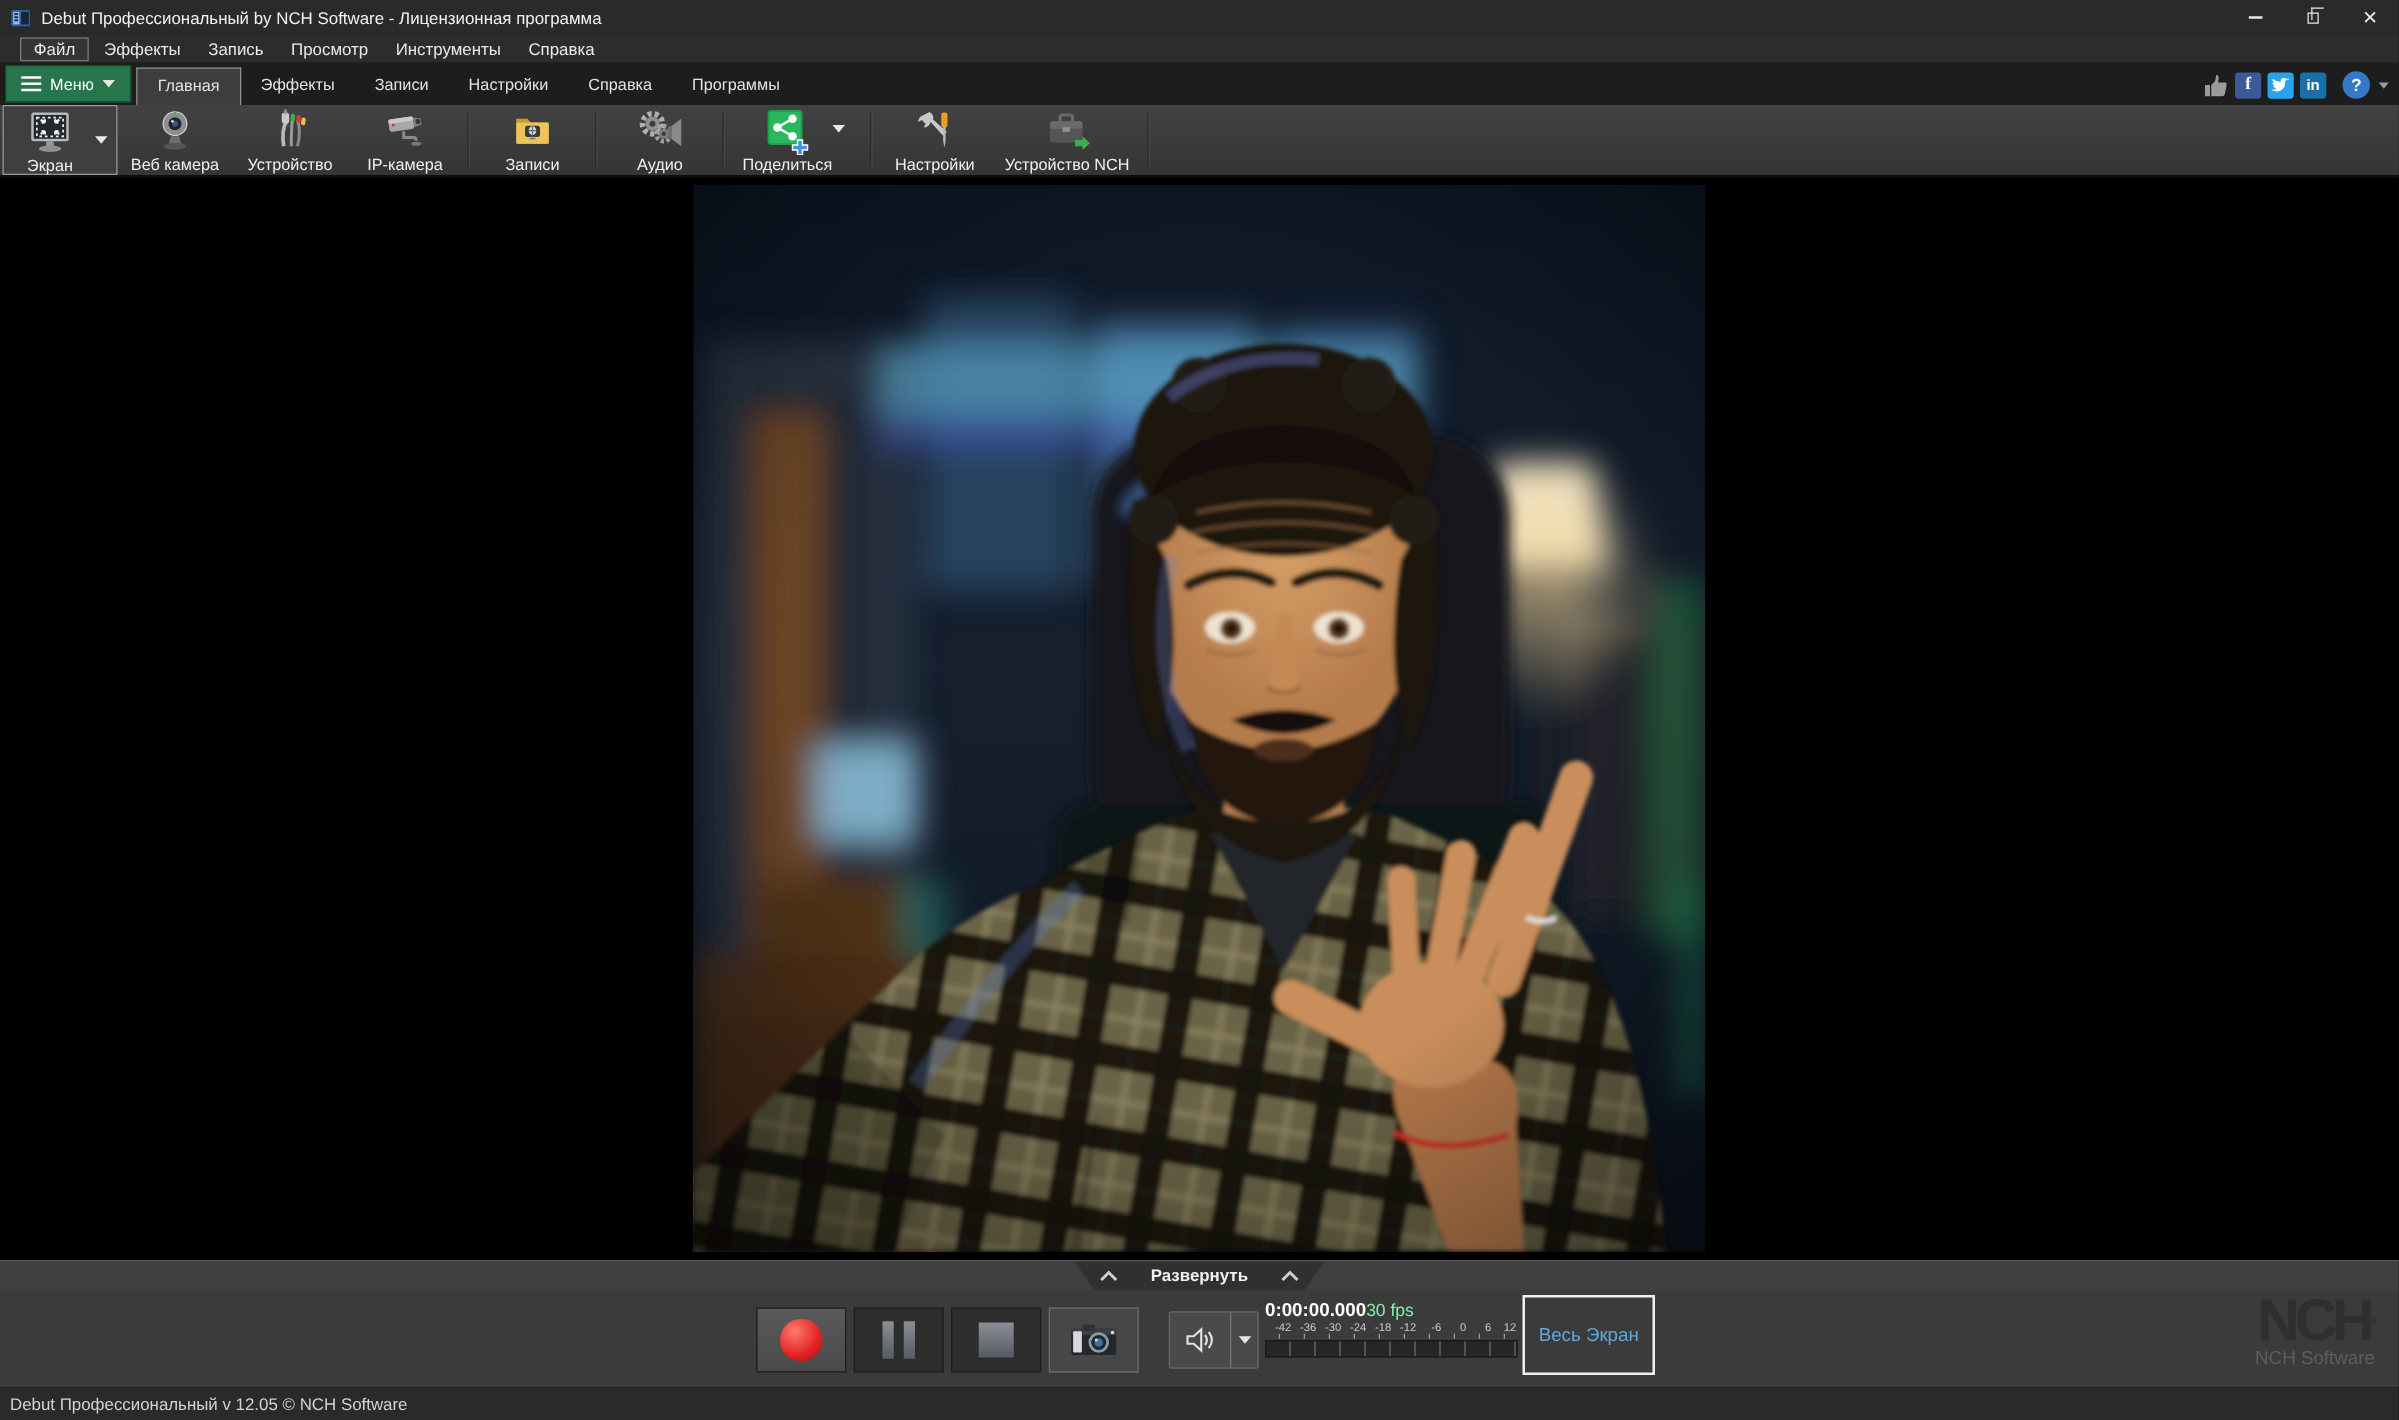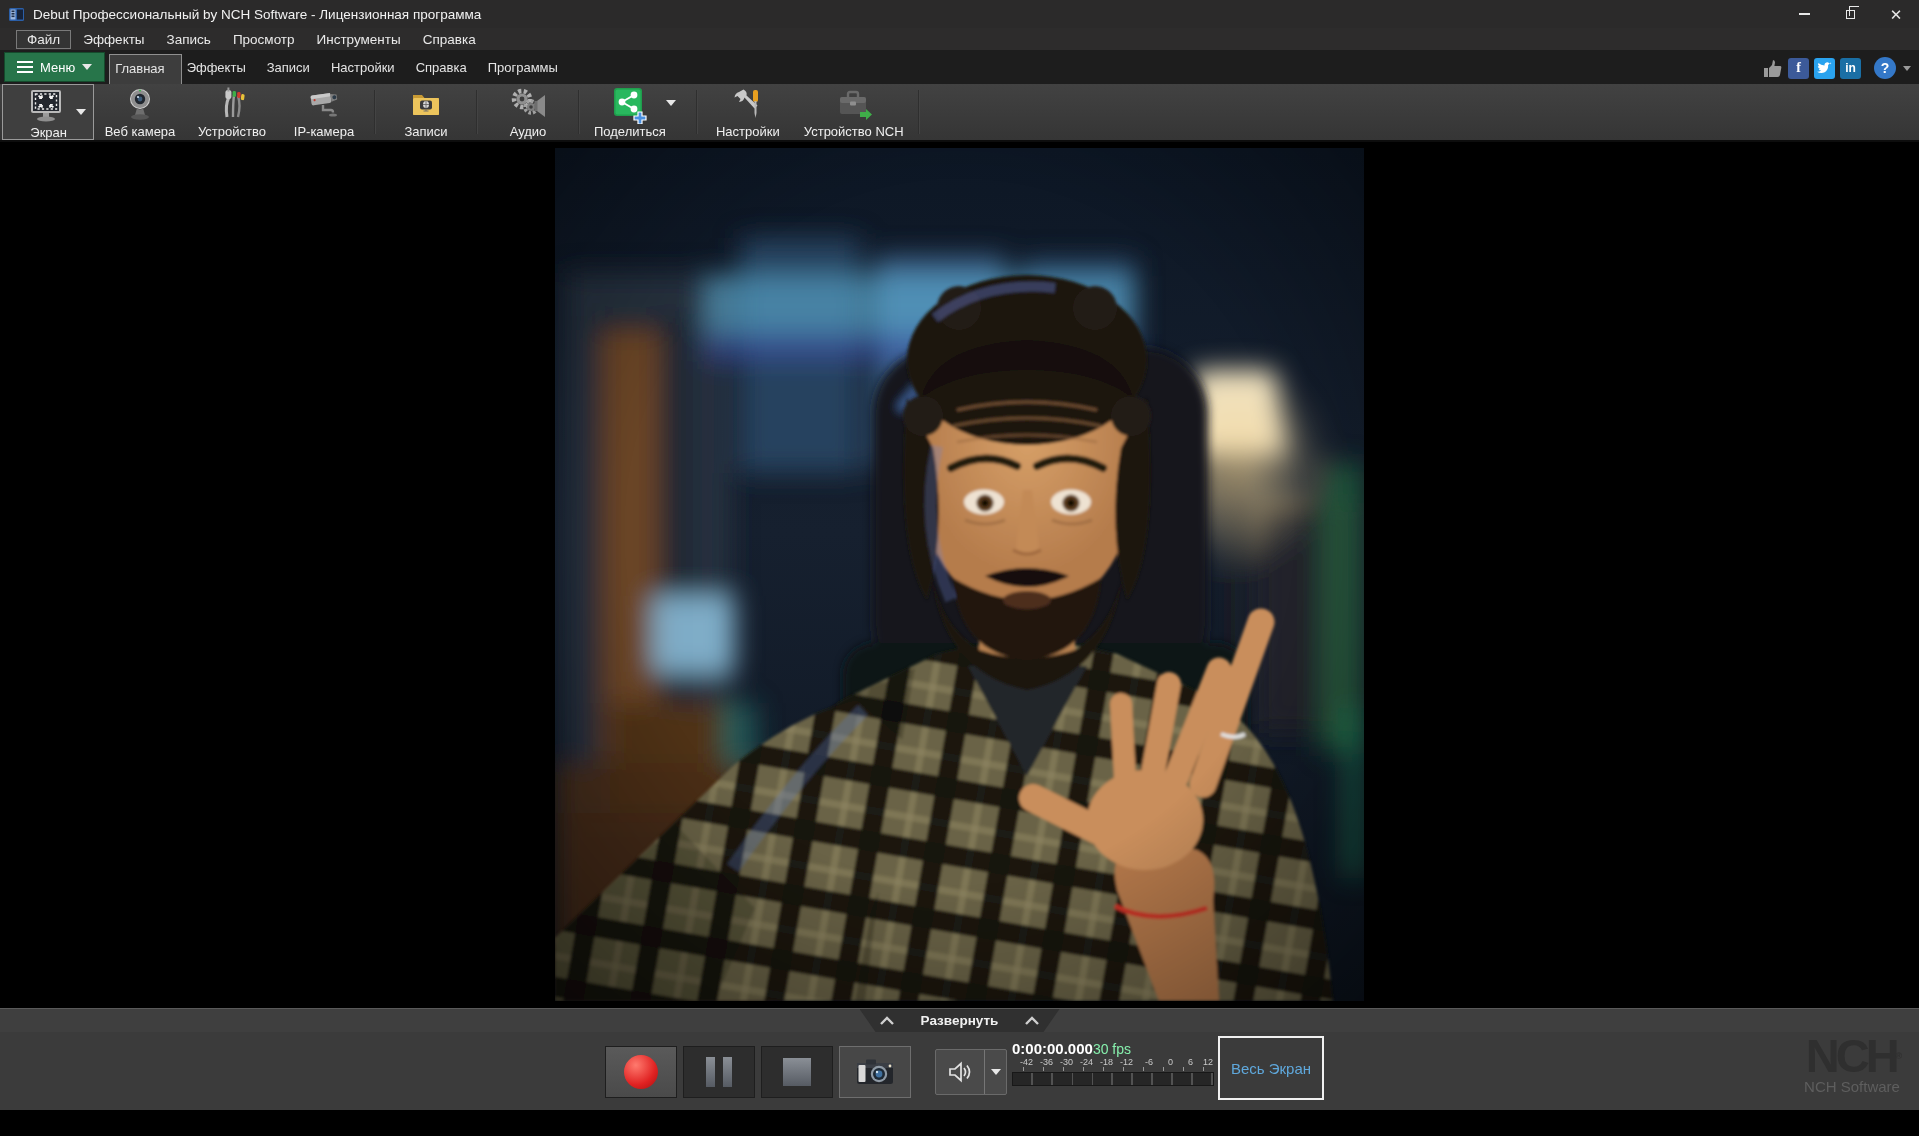--- a/index.html
+++ b/index.html
@@ -27,37 +27,37 @@
 
   
   .tabrow { position:absolute; top:50px; left:0; right:0; height:34px; background:#1d1d1d;
             display:flex; align-items:flex-end; }
   .menu-green { height:30px; margin:2px 4px 0 4px; background:#27754a; border:1px solid #154a2c;
                 display:flex; align-items:center; gap:7px; padding:0 12px; align-self:flex-start; }
   .hamburger { width:16px; display:flex; flex-direction:column; gap:3px; }
   .hamburger span { height:2px; background:#fff; display:block; }
   .menu-green .lbl { color:#fff; font-size:13px; }
   .caret-down { width:0; height:0; border-left:5px solid transparent; border-right:5px solid transparent; border-top:6px solid #e8e8e8; }
-  .tab { color:#e4e4e4; font-size:13px; padding:6px 16px 8px 5px; height:30px; }
+  .tab { color:#e4e4e4; font-size:13px; padding:6px 16px 8px 16px; height:30px; }
   .tab.active { background:#3d3d3d; border:1px solid #8f8f8f; border-bottom:none; }
   .social { margin-left:auto; display:flex; align-items:center; gap:5px; padding-right:8px; padding-bottom:5px; }
   .soc { width:21px; height:21px; border-radius:3px; display:flex; align-items:center; justify-content:center;
          font-weight:bold; color:#fff; font-size:14px; }
   .soc.help { border-radius:50%; width:22px; height:22px; }
   .soc-caret { width:0; height:0; border-left:4px solid transparent; border-right:4px solid transparent; border-top:5px solid #9a9a9a; margin-left:2px; }
 
   
   .toolbar { position:absolute; top:84px; left:0; right:0; height:58px;
              background:linear-gradient(#424242,#353535); border-bottom:2px solid #0d0d0d;
              display:flex; align-items:stretch; padding-left:2px; }
   .tb-btn { display:flex; flex-direction:column; align-items:center; justify-content:flex-start;
             padding:3px 10px 2px 10px; min-width:92px; position:relative; }
   .tb-btn .ico { height:36px; display:flex; align-items:center; justify-content:center; }
   .tb-btn .lbl { color:#f0f0f0; font-size:13px; margin-top:1px; white-space:nowrap; }
-  .tb-btn.selected { border:1px solid #9a9a9a; background:#3f3f3f; padding-right:26px;align-items:flex-end; }
+  .tb-btn.selected { border:1px solid #9a9a9a; background:#3f3f3f; padding-right:26px; }
   .tb-btn .side-caret { position:absolute; right:7px; top:24px; }
   .tb-sep { width:2px; margin:6px 4px; background:linear-gradient(90deg,#242424,#4e4e4e); }
   .share-caret { position:absolute; right:16px; top:16px; }
 
   
   .preview { position:absolute; top:142px; left:0; right:0; height:866px; background:#000; }
   .video { position:absolute; left:555px; top:6px; width:809px; height:853px; background:#0c1420; }
 
   
   .expand-strip { position:absolute; top:1008px; left:0; right:0; height:24px; background:#3f3f3f;
@@ -566,14 +566,17 @@
     <div class="fullscreen-btn">
       <span>Весь Экран</span>
     </div>
 
     <div class="nch-mark">
       <div class="nch-logo"><span>NCH</span><span class="nch-reg">®</span></div>
       <div class="nch-sub">NCH Software</div>
     </div>
   </div>
 
+  <div class="statusbar">
+    <span class="lbl">Debut Профессиональный v 12.05 © NCH Software</span>
+  </div>
 
 </div>
 
 </body></html>

